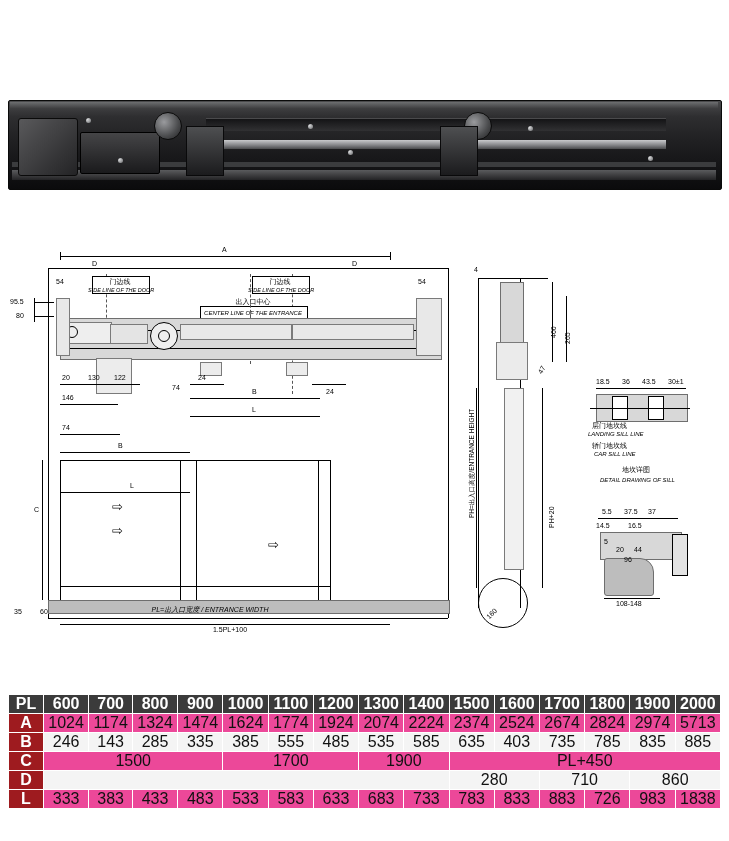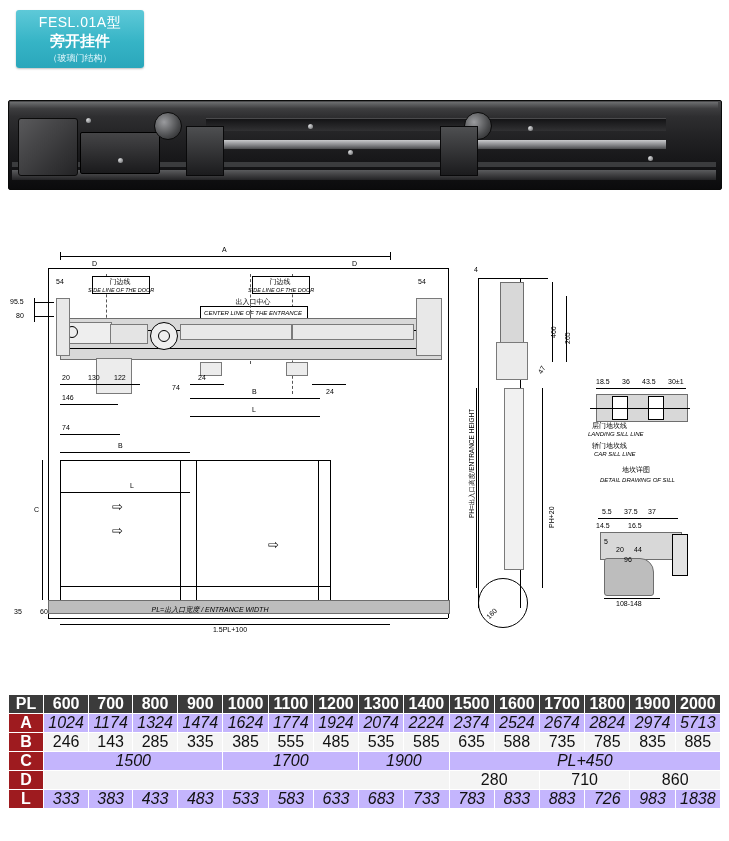--- a/index.html
+++ b/index.html
@@ -46,33 +46,28 @@
   .shade2{position:absolute;background:#bdbdbd;border:1px solid #6e6e6e;}
   .vt{position:absolute;font-size:7px;white-space:nowrap;transform:rotate(-90deg);transform-origin:0 0;}
   .arrow{position:absolute;font-size:13px;line-height:13px;color:#111;}
   .circle{position:absolute;border:1px solid #000;border-radius:50%;}
 
   
   .tbl{position:absolute;left:8px;top:694px;width:713px;border-collapse:collapse;font-size:16px;}
   .tbl td,.tbl th{border:1px solid #ffffff;text-align:center;height:18px;padding:0;}
   .tbl .hd{background:#3b3b3b;color:#fff;font-weight:bold;}
   .tbl .rh{background:#9e1b1f;color:#fff;font-weight:bold;width:34px;}
-  .tbl .cell{background:#c4b5fd;color:#111;font-style:italic;}
+  .tbl .cell{background:#ec4899;color:#111;}
   .tbl .cell2{background:#f4f4f4;color:#111;}
 </style>
 </head>
 <body>
 
 <div class="page">
 
-  <div class="badge">
-    <div class="t1">FESL.01A型</div>
-    <div class="t2">旁开挂件</div>
-    <div class="t3">（玻璃门结构）</div>
-  </div>
 
   <div class="photo">
     <div class="body"></div>
     <div class="toprail"></div>
     <div class="slot"></div>
     <div class="beltrail"></div>
     <div class="lowrail2"></div>
     <div class="lowrail"></div>
     <div class="motor"></div>
     <div class="ctrl"></div>
@@ -287,21 +282,21 @@
         <td class="cell2">246</td>
         <td class="cell2">143</td>
         <td class="cell2">285</td>
         <td class="cell2">335</td>
         <td class="cell2">385</td>
         <td class="cell2">555</td>
         <td class="cell2">485</td>
         <td class="cell2">535</td>
         <td class="cell2">585</td>
         <td class="cell2">635</td>
-        <td class="cell2">588</td>
+        <td class="cell2">403</td>
         <td class="cell2">735</td>
         <td class="cell2">785</td>
         <td class="cell2">835</td>
         <td class="cell2">885</td>
       </tr>
       <tr>
         <td class="rh">C</td>
         <td class="cell" colspan="4">1500</td>
         <td class="cell" colspan="3">1700</td>
         <td class="cell" colspan="2">1900</td>

